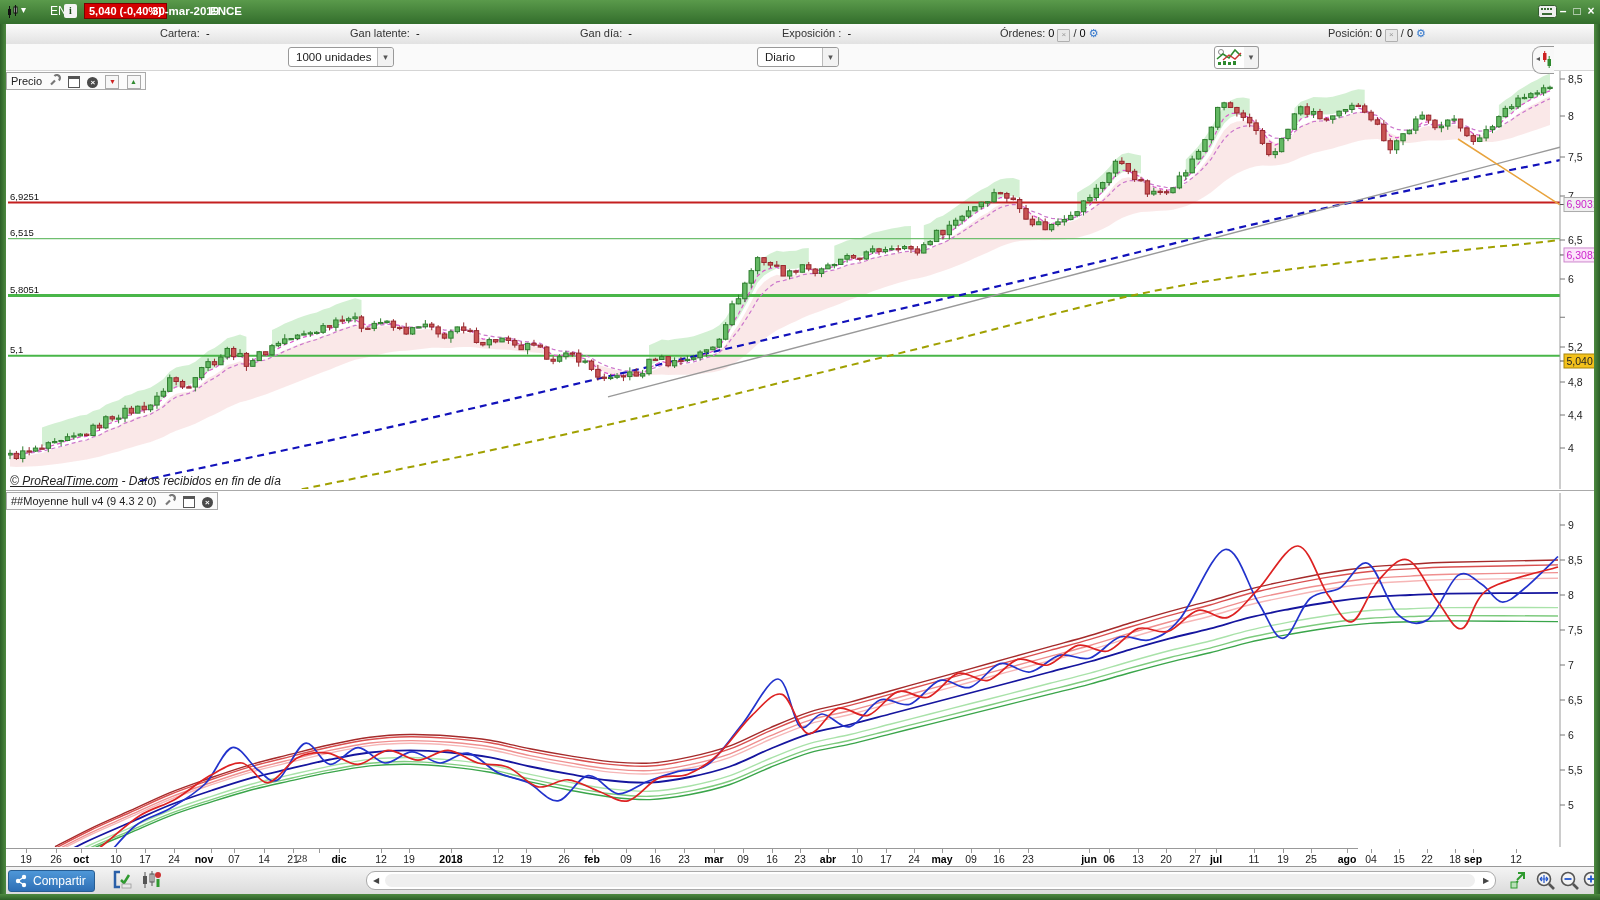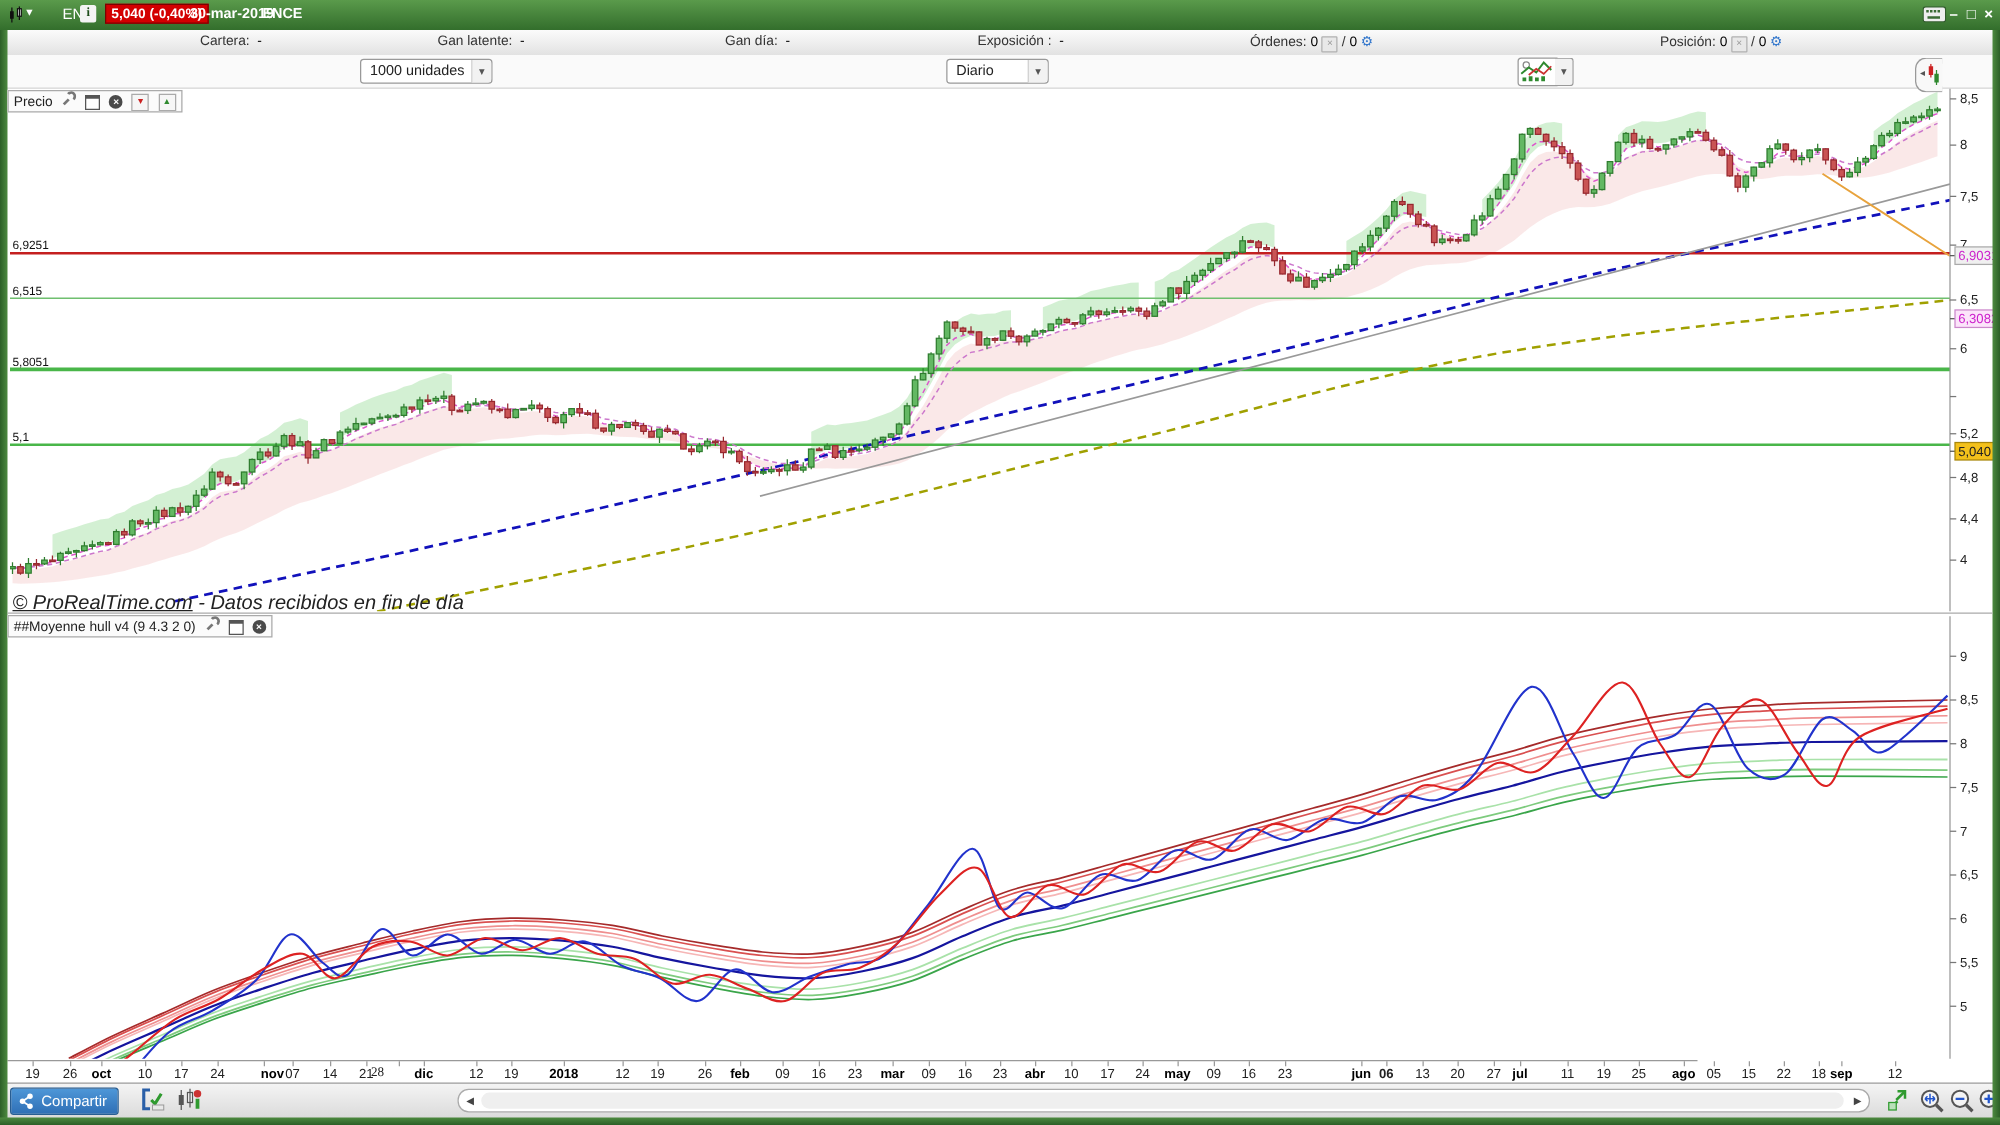--- a/index.html
+++ b/index.html
@@ -46,21 +46,21 @@
         border-radius:9px 0 0 9px;background:#f8f8f8;cursor:pointer;}
   
   .panel-head{position:absolute;background:#fbfbfb;border:1px solid #aaa;height:16px;line-height:16px;
               font-size:11px;color:#222;padding:0 4px;white-space:nowrap;z-index:5;}
   .panel-head .ic{display:inline-block;vertical-align:middle;margin-left:4px;cursor:pointer;}
   .winicon{width:10px;height:8px;border:1px solid #555;border-top:3px solid #555;background:#fff;}
   .closeicon{width:11px;height:11px;border-radius:6px;background:#4a4a4a;color:#fff;font-size:8px;
              line-height:11px;text-align:center;font-weight:bold;}
   .arrbox{width:12px;height:12px;border:1px solid #aaa;background:#f6f6f6;font-size:7px;line-height:12px;text-align:center;}
   .sepline{background:#aaa;z-index:4;}
-  .copyright{left:10px;top:474px;font-size:16px;font-style:italic;color:#222;z-index:5;}
+  .copyright{left:10px;top:474px;font-size:12px;font-style:italic;color:#222;z-index:5;}
   .copyright u{text-decoration:underline;}
   
   .xaxis{left:6px;top:848px;width:1352px;height:18px;background:#fff;border-top:1px solid #999;}
   .xlab{position:absolute;top:4px;width:30px;margin-left:-15px;text-align:center;font-size:10.5px;color:#222;}
   .xlab.bold{font-weight:bold;color:#000;}
   .xtick{position:absolute;top:0;width:1px;height:4px;background:#999;}
   
   .bottombar{left:0;top:866px;width:1600px;height:28px;background:linear-gradient(#f4f4f4,#dadada);border-top:1px solid #999;}
   .sharebtn{position:absolute;left:8px;top:3px;height:20px;background:linear-gradient(#4e97d8,#2f6fb5);
             border:1px solid #275d92;border-radius:3px;color:#fff;font-size:12px;line-height:20px;
@@ -760,21 +760,21 @@
       <span class="xlab" style="left: 50px;">26</span>
       <span class="xtick" style="left: 75px;"></span>
       <span class="xlab bold" style="left: 75px;">oct</span>
       <span class="xtick" style="left: 110px;"></span>
       <span class="xlab" style="left: 110px;">10</span>
       <span class="xtick" style="left: 139px;"></span>
       <span class="xlab" style="left: 139px;">17</span>
       <span class="xtick" style="left: 168px;"></span>
       <span class="xlab" style="left: 168px;">24</span>
       <span class="xtick" style="left: 205px;"></span>
-      <span class="xlab bold" style="left: 212px;">nov</span>
+      <span class="xlab bold" style="left: 198px;">nov</span>
       <span class="xtick" style="left: 228px;"></span>
       <span class="xlab" style="left: 228px;">07</span>
       <span class="xtick" style="left: 258px;"></span>
       <span class="xlab" style="left: 258px;">14</span>
       <span class="xtick" style="left: 287px;"></span>
       <span class="xlab" style="left: 287px;">21</span>
       <span class="xtick" style="left: 313px;"></span>
       <span class="xlab" style="left: 296px; font-family: Liberation Serif, serif;">28</span>
       <span class="xtick" style="left: 333px;"></span>
       <span class="xlab bold" style="left: 333px;">dic</span>
@@ -836,21 +836,21 @@
       <span class="xlab bold" style="left: 1210px;">jul</span>
       <span class="xtick" style="left: 1248px;"></span>
       <span class="xlab" style="left: 1248px;">11</span>
       <span class="xtick" style="left: 1277px;"></span>
       <span class="xlab" style="left: 1277px;">19</span>
       <span class="xtick" style="left: 1305px;"></span>
       <span class="xlab" style="left: 1305px;">25</span>
       <span class="xtick" style="left: 1341px;"></span>
       <span class="xlab bold" style="left: 1341px;">ago</span>
       <span class="xtick" style="left: 1365px;"></span>
-      <span class="xlab" style="left: 1365px;">05</span>
+      <span class="xlab" style="left: 1365px;">04</span>
       <span class="xtick" style="left: 1393px;"></span>
       <span class="xlab" style="left: 1393px;">15</span>
       <span class="xtick" style="left: 1421px;"></span>
       <span class="xlab" style="left: 1421px;">22</span>
       <span class="xtick" style="left: 1449px;"></span>
       <span class="xlab" style="left: 1449px;">18</span>
       <span class="xtick" style="left: 1467px;"></span>
       <span class="xlab bold" style="left: 1467px;">sep</span>
       <span class="xtick" style="left: 1510px;"></span>
       <span class="xlab" style="left: 1510px;">12</span>

